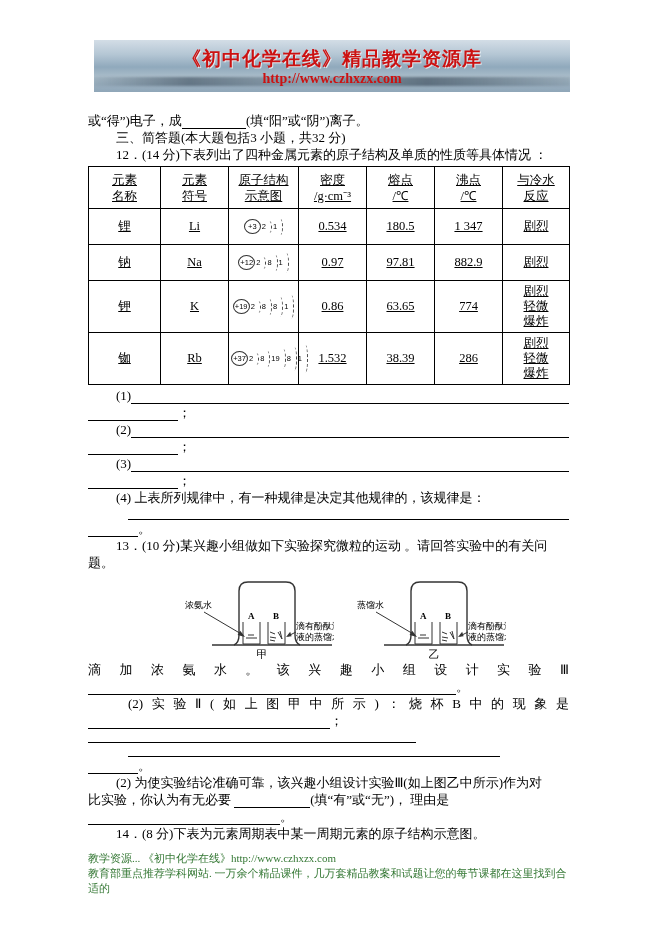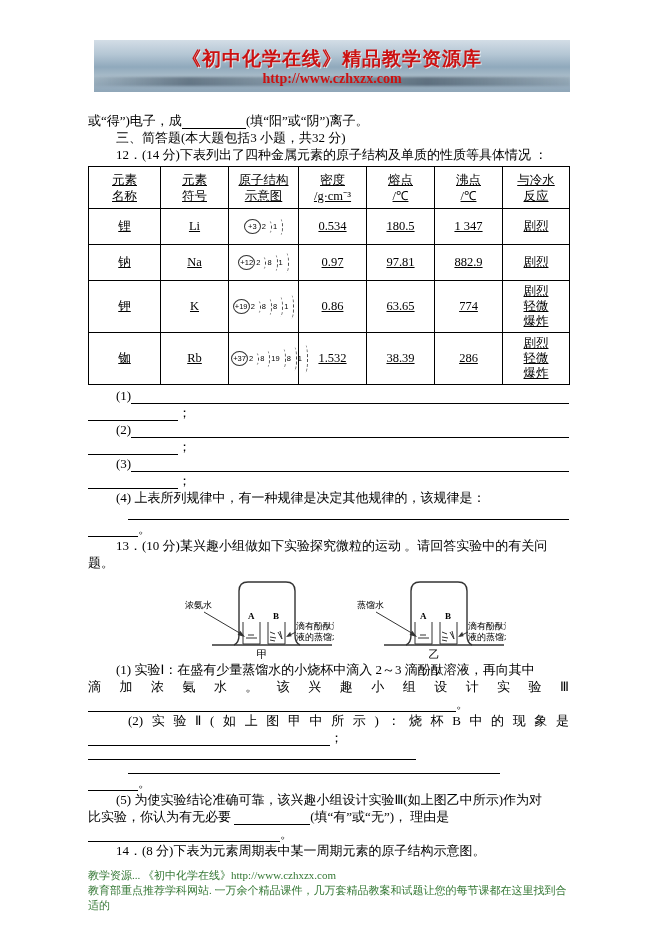--- a/index.html
+++ b/index.html
@@ -273,21 +273,20 @@
         <line class="stroke thin" x1="20" y1="37" x2="59" y2="60"></line>
         <polygon class="arrowhead" points="61,62 53.6,60 56.2,55.8"></polygon>
         <text class="slabel" x="112" y="54">滴有酚酞溶</text>
         <text class="slabel" x="112" y="65">液的蒸馏水</text>
         <line class="stroke thin" x1="112" y1="57" x2="104" y2="61"></line>
         <polygon class="arrowhead" points="102,62 106.2,56.8 107.6,61.2"></polygon>
         <text class="cap" x="78" y="83" text-anchor="middle">乙</text>
       </svg>
     </div>
 
-    <div class="line ind">(1) 实验Ⅰ：在盛有少量蒸馏水的小烧杯中滴入 2～3 滴酚酞溶液，再向其中</div>
     <div class="line spread">滴加浓氨水。该兴趣小组设计实验Ⅲ</div>
     <div class="line ansrow">
         <span class="blank" style="width:368px"></span>
         <span>。</span>
       </div>
 
     <div class="line ind2 spread">(2)实验Ⅱ(如上图甲中所示)：烧杯B中的现象是</div>
     <div class="line ansrow">
         <span class="blank" style="width:242px"></span>
         <span>；</span>
@@ -296,21 +295,21 @@
         <span class="blank" style="width:328px"></span>
       </div>
     <div class="line ind2 ansrow">
         <span class="blank" style="width:372px"></span>
       </div>
     <div class="line ansrow">
         <span class="blank" style="width:50px"></span>
         <span>。</span>
       </div>
 
-    <div class="line ind">(5) 为使实验结论准确可靠，该兴趣小组设计实验Ⅲ(如上图乙中所示)作为对</div>
+    <div class="line ind">(2) 为使实验结论准确可靠，该兴趣小组设计实验Ⅲ(如上图乙中所示)作为对</div>
     <div class="line"><span>比实验，你认为有无必要</span> <span class="blank" style="width:76px"></span><span>(填“有”或“无”)， 理由是</span></div>
     <div class="line ansrow">
         <span class="blank" style="width:192px"></span>
         <span>。</span>
       </div>
 
     <div class="line ind">14．(8 分)下表为元素周期表中某一周期元素的原子结构示意图。</div>
 
     <div class="footer" style="color: rgb(51, 119, 51);">
       <div><span>教学资源... 《初中化学在线》</span><span>http://www.czhxzx.com</span></div>

